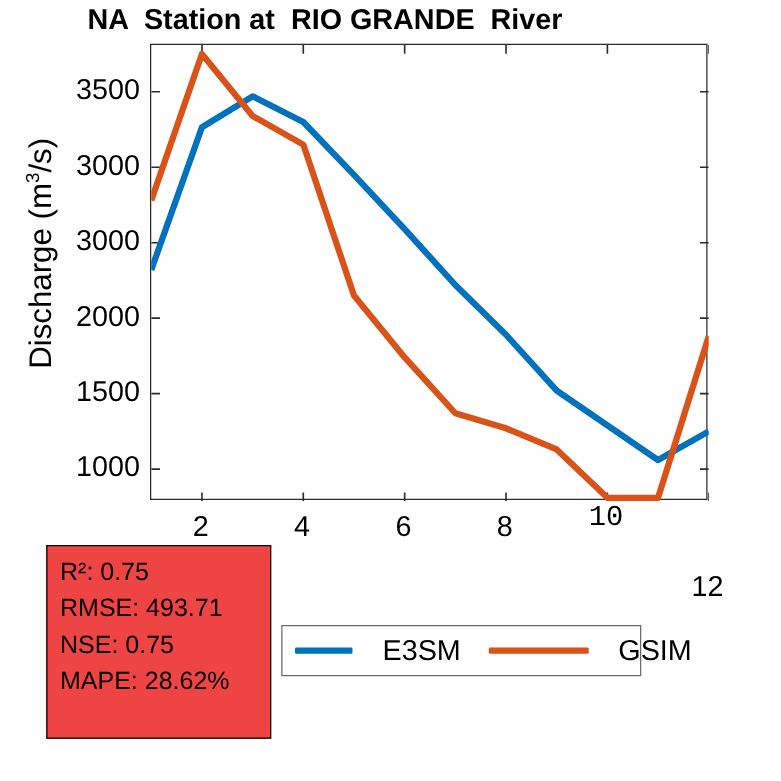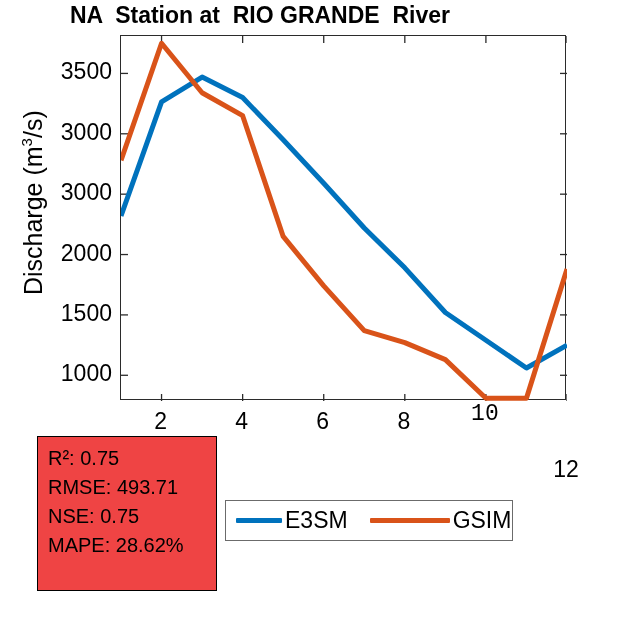--- a/index.html
+++ b/index.html
@@ -77,21 +77,21 @@
     border:1.3px solid #6b6b6b;
     box-sizing:border-box;
     background:#ffffff;
     display:flex;align-items:center;
   }
   .legend-entry{display:flex;align-items:center;}
   .legend-swatch{
     display:inline-block;
     height:5px;border-radius:1px;
   }
-  .legend-text{font-size:23px;line-height:23px;margin-left:3px;white-space:nowrap;}
+  .legend-text{font-size:23px;line-height:23px;margin-left:24px;white-space:nowrap;}
   #legend-e3sm{margin-left:10px;}
   #legend-e3sm .legend-swatch{width:46px;}
   #legend-gsim{margin-left:22px;}
   #legend-gsim .legend-swatch{width:80px;}
 
   
   #stats-box{
     position:absolute;
     left:37px;top:436px;
     width:180px;height:155px;

